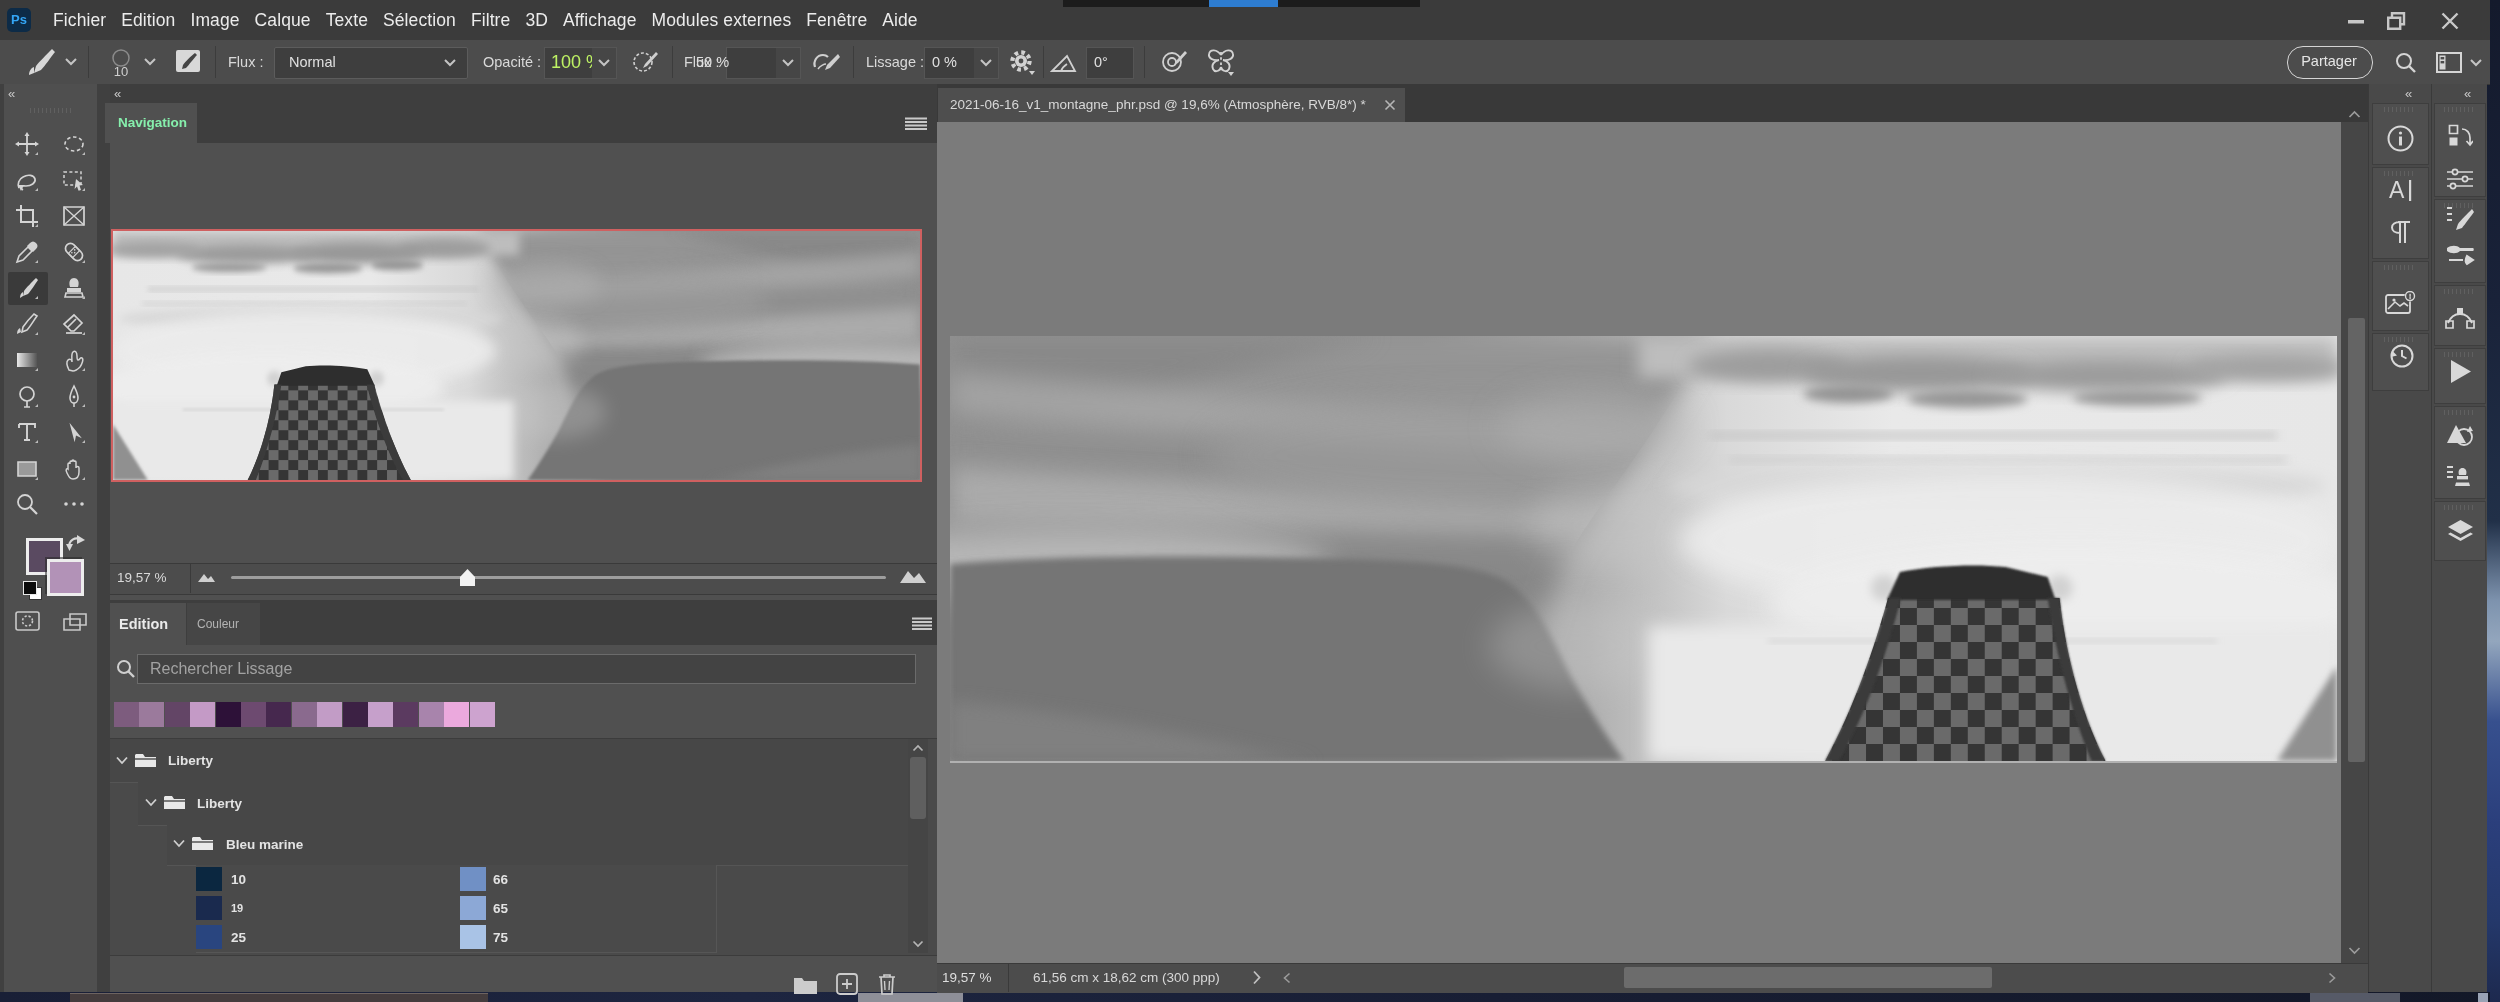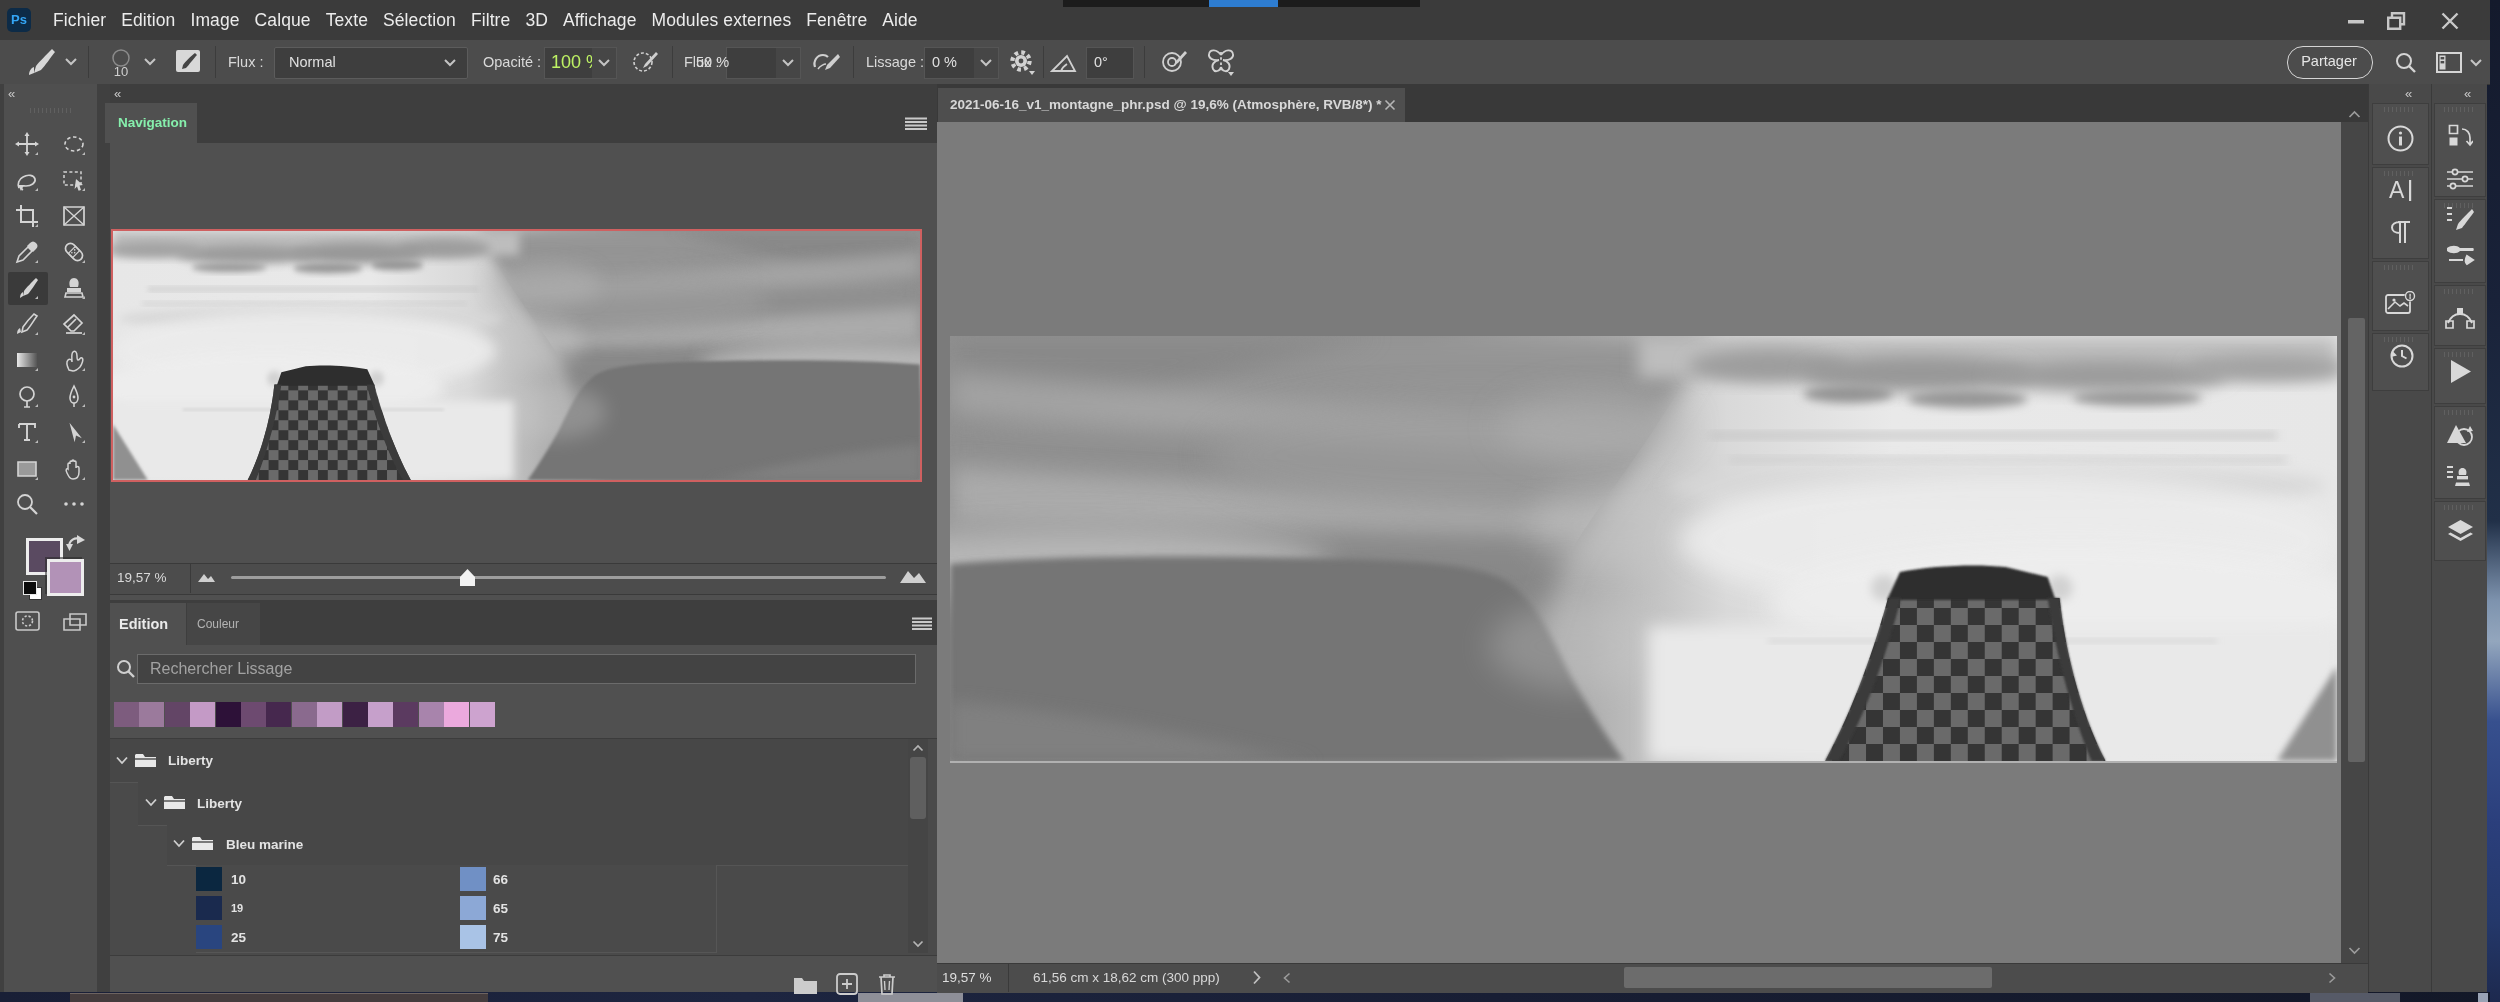--- a/index.html
+++ b/index.html
@@ -397,21 +397,21 @@
     <rect x="1" y="1" width="20" height="20" rx="3" fill="none" stroke="#cccccc" stroke-width="1.8"></rect>
     <path d="M11 6 L11 16 M6 11 L16 11" stroke="#cccccc" stroke-width="1.8"></path>
   </svg>
 <svg class="ic" style="left:877px;top:972px" width="20" height="23" viewBox="0 0 20 23">
     <path d="M2 5 L18 5 M7 5 L7 3 L13 3 L13 5 M4 5 L5 22 L15 22 L16 5" fill="none" stroke="#cccccc" stroke-width="1.7"></path>
     <path d="M7.5 9 L8 18 M12.5 9 L12 18" stroke="#cccccc" stroke-width="1.4"></path>
   </svg>
 
 <div class="ab" style="left:937px;top:84px;width:1431px;height:38px;background:#393939"></div>
 <div class="ab" style="left:938px;top:88px;width:467px;height:34px;background:#4e4e4e"></div>
-<div class="tx" style="left:950px;top:88px;height:34px;line-height:34px;font-size:13.5px;font-weight:bold;color:#d8d8d8">2021-06-16_v1_montagne_phr.psd @ 19,6% (Atmosphère, RVB/8*) *</div>
+<div class="tx" style="left:950px;top:88px;height:34px;line-height:34px;font-size:13.5px;font-weight:normal;color:#d8d8d8">2021-06-16_v1_montagne_phr.psd @ 19,6% (Atmosphère, RVB/8*) *</div>
 <svg class="ic" style="left:1384px;top:99px" width="12" height="12" viewBox="0 0 12 12">
     <path d="M1.5 1.5 L10.5 10.5 M10.5 1.5 L1.5 10.5" stroke="#b5b5b5" stroke-width="1.6"></path>
   </svg>
 <div class="ab" style="left:937px;top:122px;width:1404px;height:841px;background:#7b7b7b"></div>
 <svg class="ab" style="left:950px;top:336px" width="1387" height="425" viewBox="0 0 1390 425" preserveAspectRatio="none">
     <use href="#sceneG"></use>
   </svg>
 <div class="ab" style="left:950px;top:761px;width:1387px;height:2px;background:#c9c9c9;opacity:.7"></div>
 <div class="ab" style="left:2341px;top:122px;width:27px;height:841px;background:#464646"></div>
 <svg class="ic" style="left:2348px;top:110px" width="13" height="9" viewBox="0 0 13 9">

